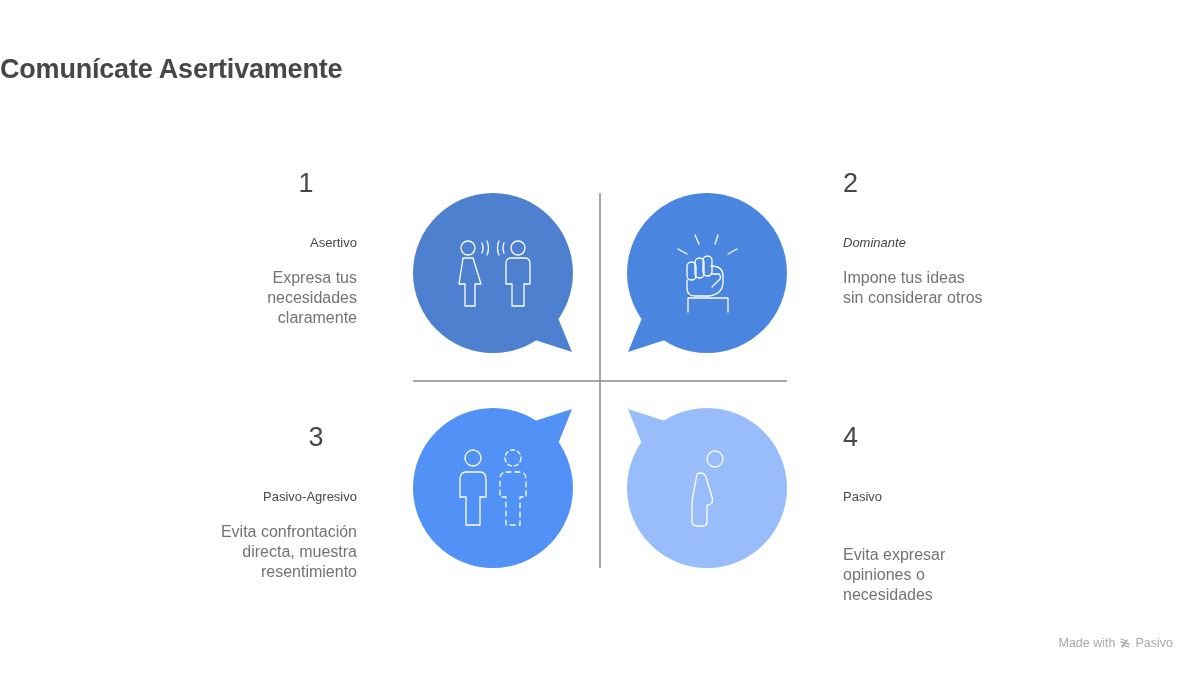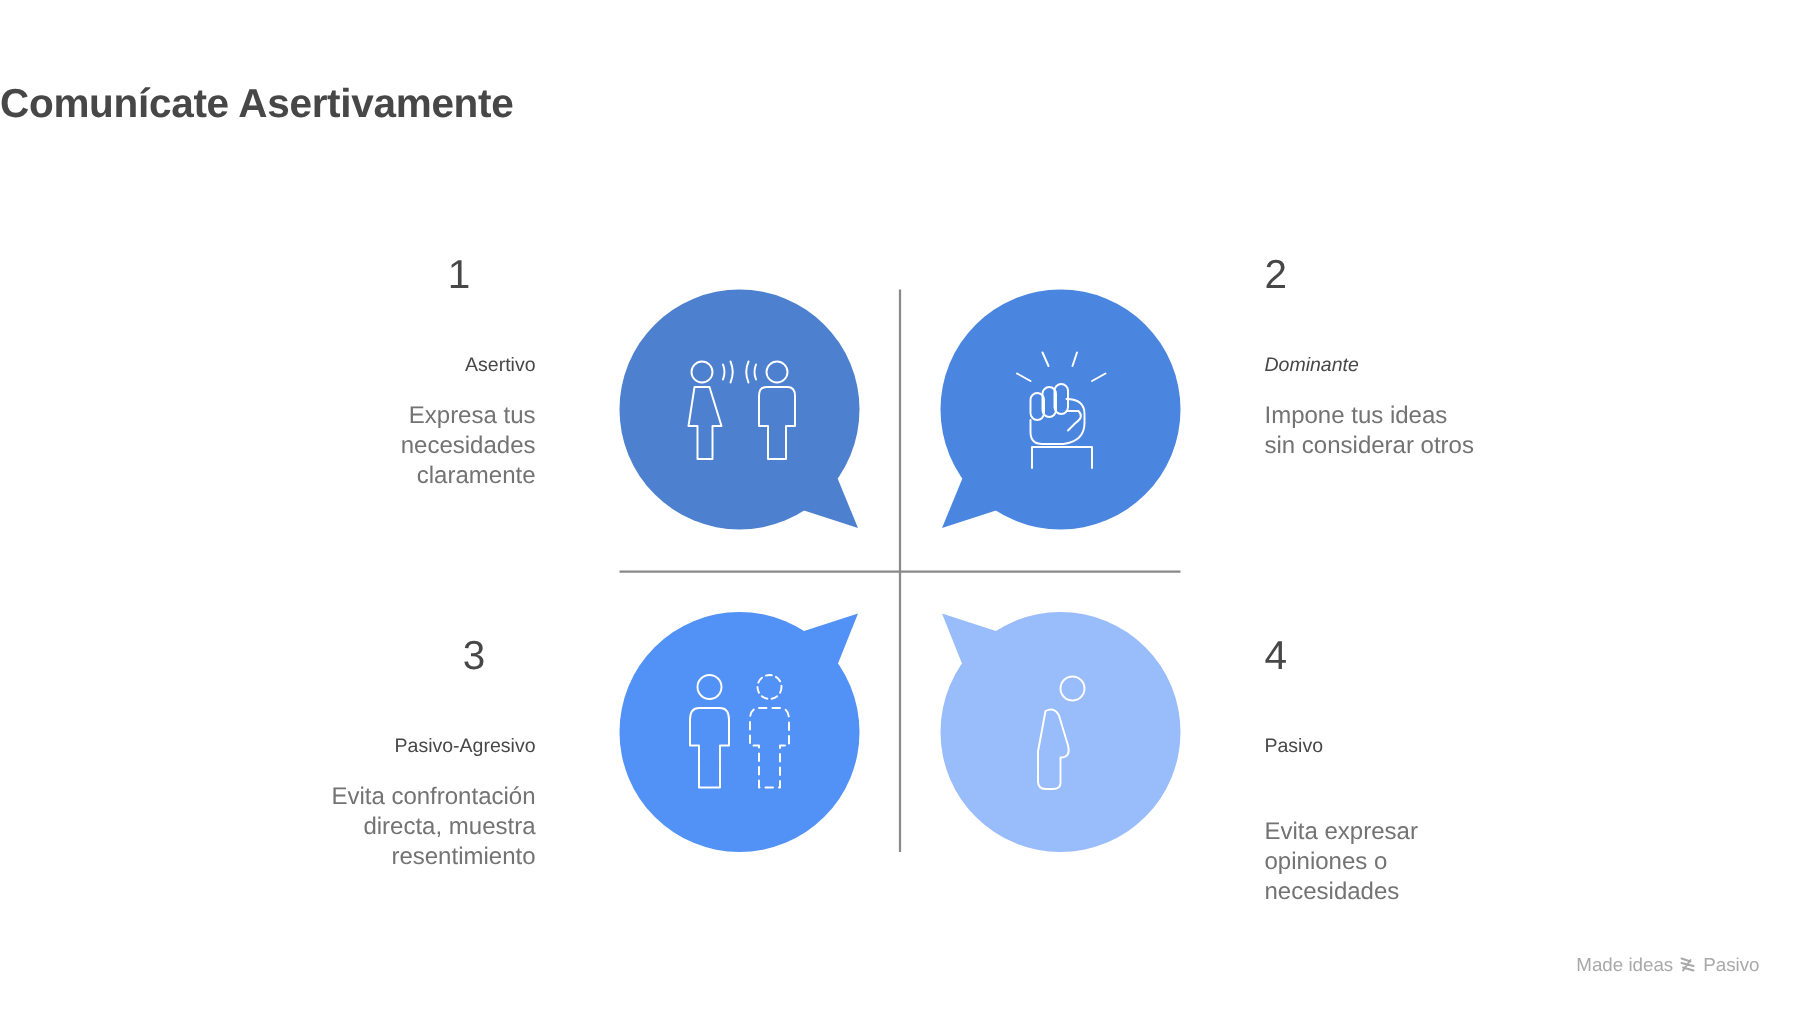--- a/index.html
+++ b/index.html
@@ -96,18 +96,18 @@
 directa, muestra
 resentimiento</div>
 
 <div class="num left-al" style="left:843px; top:422px;">4</div>
 <div class="label left-al" style="left:843px; top:489px;">Pasivo</div>
 <div class="desc left-al" style="left:843px; top:522px; width:200px;margin-top:23px;">Evita expresar
 opiniones o
 necesidades</div>
 
 <div class="footer">
-  <span>Made ideas</span>
+  <span>Made with</span>
   <svg width="12" height="12" viewBox="0 0 12 12">
     <path d="M2,2 l6,2 M2,5 l8,2 M3,8 l7,2 M8,3 l-5,7" stroke="#a9a9a9" stroke-width="1.3" fill="none" stroke-linecap="round"></path>
   </svg>
   <span>Pasivo</span>
 </div>
 
 </body></html>

